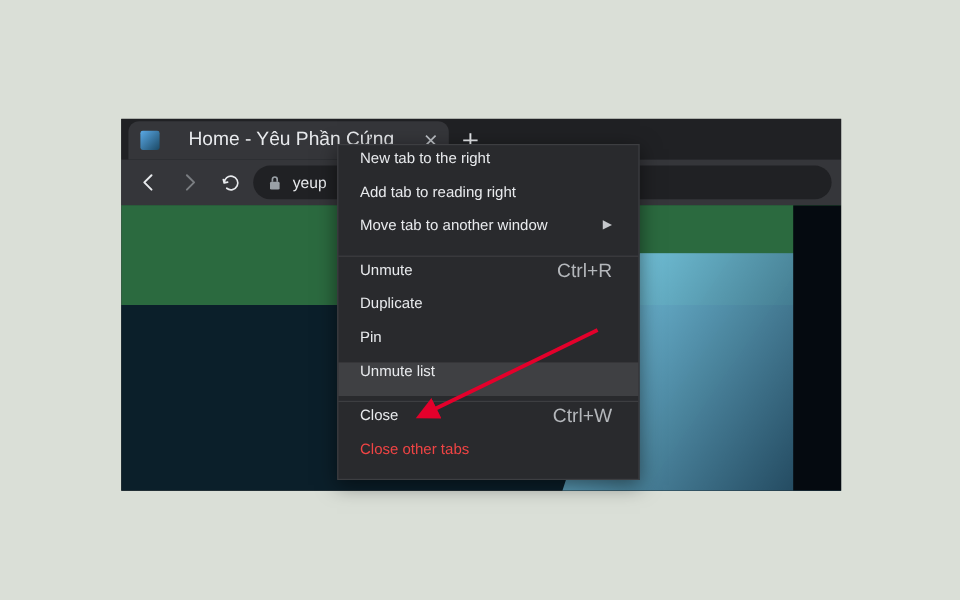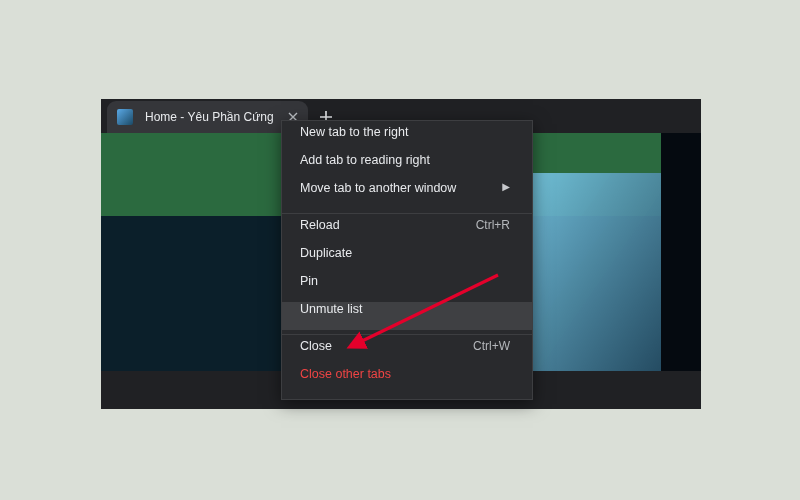--- a/index.html
+++ b/index.html
@@ -28,22 +28,22 @@
   }
   .tab {
     height: 32px;
     background: #35363a;
     border-top-left-radius: 9px;
     border-top-right-radius: 9px;
     display: flex;
     align-items: center;
     padding: 0 8px 0 10px;
     color: #e8eaed;
-    font-size: 12px;
-    gap: 12px;
+    font-size: 16px;
+    gap: 24px;
     min-width: 170px;
   }
   .tab .favicon {
     width: 16px; height: 16px;
     background: linear-gradient(135deg,#5aa9e6,#1b4965);
     border-radius: 2px;
   }
   .tab .title { flex: 1; white-space: nowrap; overflow: hidden; }
   .tab .close-x {
     width: 14px; height: 14px;
@@ -118,21 +118,21 @@
     border: 1px solid #3d3e41;
   }
   .menu-item {
     height: 28px;
     display: flex;
     align-items: flex-start;
     padding: 0 22px 0 18px;
     justify-content: space-between;
     cursor: default;
   }
-  .menu-item .shortcut { color: #b4b7bb; font-size: 12px; }
+  .menu-item .shortcut { color: #b4b7bb; font-size: 16px; }
   .menu-item .sub-arrow { color: #c6c8cc; font-size: 10px; }
   .menu-item.highlight { background: #3f4043; }
   .menu-item.dim { color: #ef4444; }
   .menu-sep {
     height: 1px;
     background: #3d3e41;
     margin: 4px 0;
   }
   
   .arrow-svg {
@@ -158,20 +158,46 @@
           </svg>
       </span>
     </div>
     <div class="newtab-btn">
       <svg width="14" height="14" viewBox="0 0 14 14">
           <path d="M7 1 V13 M1 7 H13" stroke="#e8eaed" stroke-width="1.6"></path>
         </svg>
     </div>
   </div>
 
+  <div class="toolbar">
+    <div class="nav-btn">
+      <svg width="18" height="18" viewBox="0 0 24 24">
+          <path d="M15 4 L7 12 L15 20" stroke="#e8eaed" stroke-width="2.2" fill="none" stroke-linecap="round" stroke-linejoin="round"></path>
+        </svg>
+    </div>
+    <div class="nav-btn dim">
+      <svg width="18" height="18" viewBox="0 0 24 24">
+          <path d="M9 4 L17 12 L9 20" stroke="#7a7d81" stroke-width="2.2" fill="none" stroke-linecap="round" stroke-linejoin="round"></path>
+        </svg>
+    </div>
+    <div class="nav-btn">
+      <svg width="17" height="17" viewBox="0 0 24 24">
+          <path d="M4 12 a8 8 0 1 1 3 6.2 M4 12 l-1 -4 M4 12 l4 -1" stroke="#e8eaed" stroke-width="2" fill="none" stroke-linecap="round"></path>
+        </svg>
+    </div>
+    <div class="omnibox">
+      <span class="lock">
+        <svg width="12" height="13" viewBox="0 0 12 13">
+            <rect x="2" y="5.5" width="8" height="6.5" rx="1.2" fill="#9aa0a6"></rect>
+            <path d="M4 5.5 V3.5 a2 2 0 0 1 4 0 V5.5" stroke="#9aa0a6" stroke-width="1.4" fill="none"></path>
+          </svg>
+      </span>
+      <span>yeup</span>
+    </div>
+  </div>
 
   <div class="content">
     <div class="diag"></div>
     <div class="dark-edge"></div>
   </div>
 
 </div>
 
 <div class="context-menu">
   <div class="menu-item">
@@ -179,21 +205,21 @@
   </div>
   <div class="menu-item">
     <span>Add tab to reading right</span>
   </div>
   <div class="menu-item">
     <span>Move tab to another window</span>
     <span class="sub-arrow">▶</span>
   </div>
   <div class="menu-sep"></div>
   <div class="menu-item">
-    <span>Reload</span>
+    <span>Unmute</span>
     <span class="shortcut">Ctrl+R</span>
   </div>
   <div class="menu-item">
     <span>Duplicate</span>
   </div>
   <div class="menu-item">
     <span>Pin</span>
   </div>
   <div class="menu-item highlight">
     <span>Unmute list</span>

